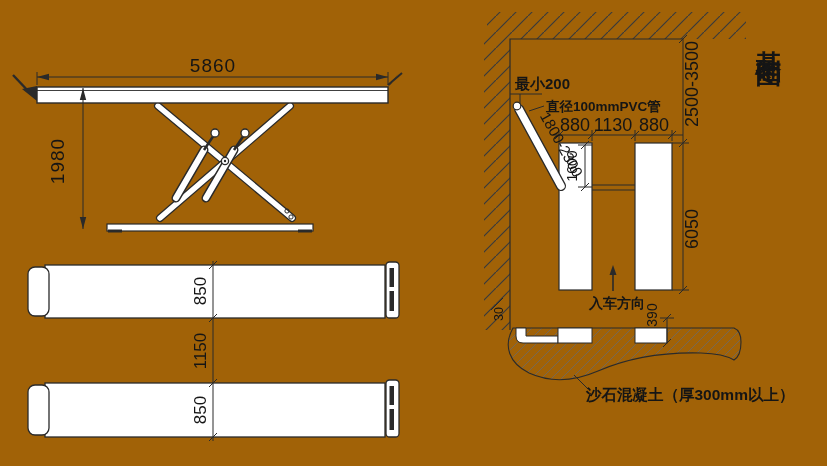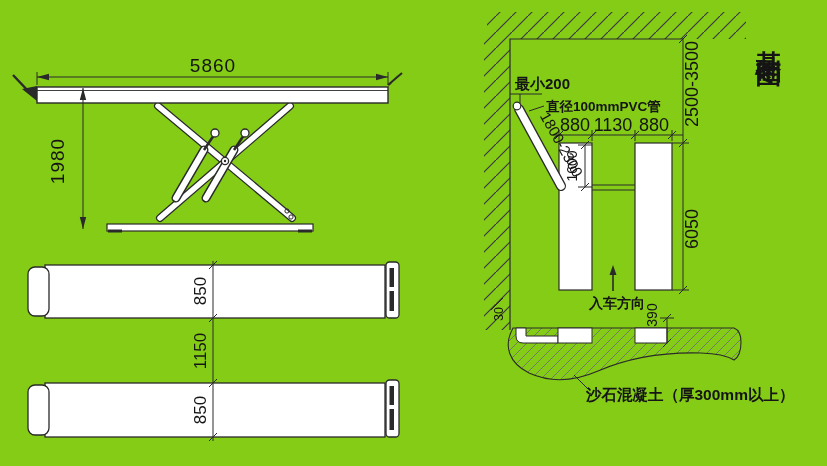--- a/index.html
+++ b/index.html
@@ -1,17 +1,17 @@
 <!DOCTYPE html>
 <html><head>
 <meta charset="utf-8">
 <style>
   html,body { margin:0; padding:0; background:#ffffff; }
   .canvas {
-    position:relative; width:827px; height:466px; background:#84cc16;
+    position:relative; width:827px; height:466px; background:#a16207;
     font-family:"Liberation Sans", sans-serif; overflow:hidden;
   }
   .canvas svg { position:absolute; left:0; top:0; }
   svg text { font-family:"Liberation Sans", sans-serif; fill:#151515; }
   .d19 { font-size:19px; letter-spacing:1px; }
   .d18 { font-size:18px; }
   .d17 { font-size:17px; }
   .d15 { font-size:15px; }
   .d14 { font-size:14px; }
   .d12 { font-size:12.5px; }

